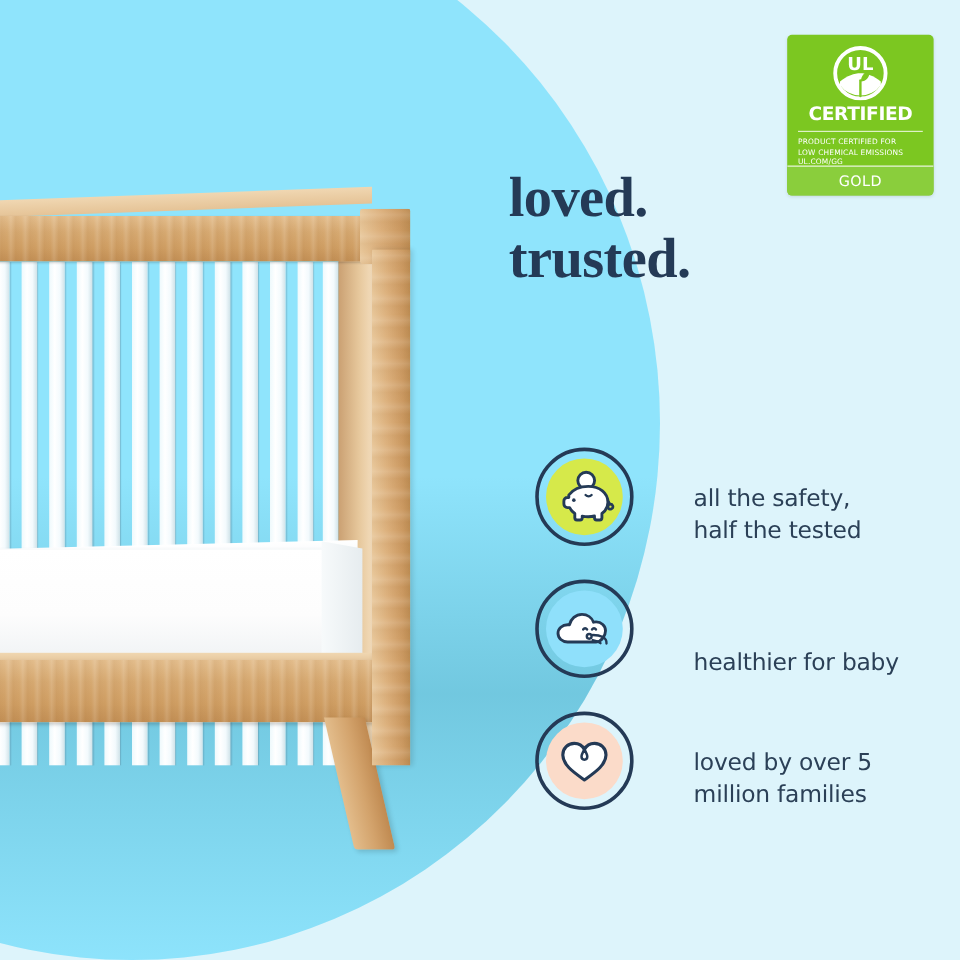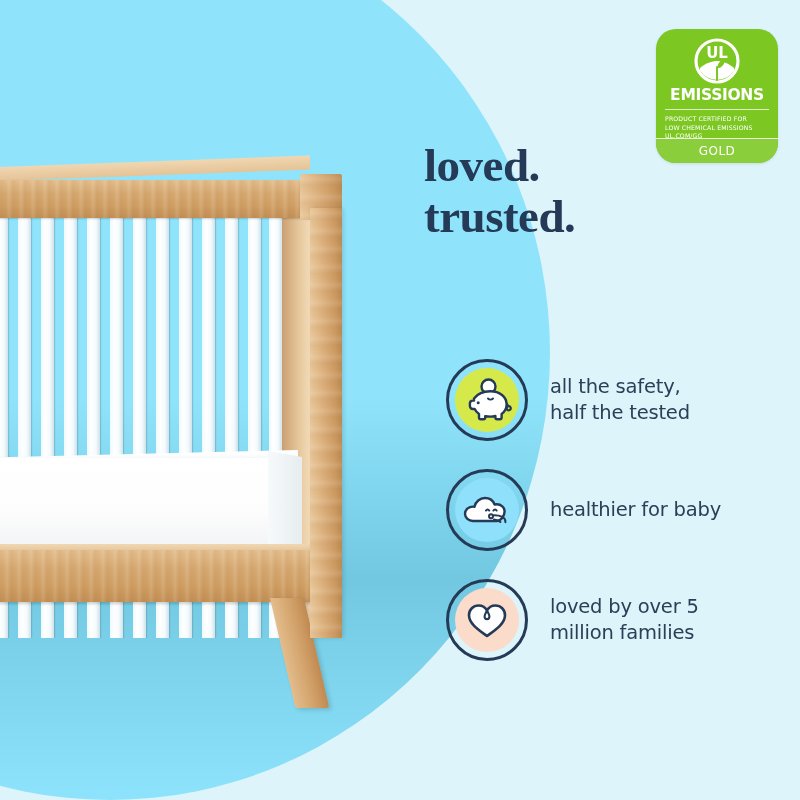--- a/index.html
+++ b/index.html
@@ -90,40 +90,40 @@
     font-family:"Liberation Serif",serif;
     font-weight:700;
     font-size:47px;line-height:51px;
     color:#243a56;
     letter-spacing:-0.5px;
   }
   .headline div{white-space:nowrap;}
 
   
   .features{position:absolute;left:446px;top:345px;width:330px;}
-  .feature{display:flex;align-items:center;height:110px;}
+  .feature{display:flex;align-items:flex-end;height:110px;gap:28px;}
   .badge{
     width:82px;height:82px;border-radius:50%;
     border:3px solid #243a56;
     display:flex;align-items:center;justify-content:center;
     flex:0 0 82px;box-sizing:border-box;
   }
   .badge-inner{width:64px;height:64px;border-radius:50%;display:flex;align-items:center;justify-content:center;}
   .feature-text{
     margin-left:22px;
     font-size:19.5px;line-height:26px;color:#2b4057;
     font-family:"DejaVu Sans",sans-serif;
     letter-spacing:-0.2px;
   }
   .feature-text span{display:block;white-space:nowrap;}
 
   
   .gg{
     position:absolute;left:656px;top:29px;width:122px;height:134px;
-    background:#7cc721;border-radius:20px;overflow:hidden;
+    background:#7cc721;border-radius:4px;overflow:hidden;
     box-shadow:0 1px 3px rgba(0,0,0,.10);
   }
   .gg-mark{display:flex;justify-content:center;padding-top:9px;}
   .gg-title{
     text-align:center;color:#ffffff;font-weight:700;
     font-size:15.5px;letter-spacing:-0.3px;margin-top:2px;
     font-family:"DejaVu Sans",sans-serif;
   }
   .gg-rule{height:1px;background:rgba(255,255,255,.75);margin:5px 9px 5px 9px;}
   .gg-lines{padding:0 9px;color:#ffffff;font-size:6.2px;line-height:8.6px;letter-spacing:.15px;
@@ -241,21 +241,21 @@
   <div class="gg">
     <div class="gg-mark">
       <svg width="46" height="46" viewBox="0 0 46 46" fill="none">
         <circle cx="23" cy="23" r="21" fill="none" stroke="#ffffff" stroke-width="3.2"></circle>
         <text x="23" y="20" text-anchor="middle" font-family="DejaVu Sans, sans-serif" font-size="15" font-weight="bold" fill="#ffffff">UL</text>
         <path d="M6 30c6-5 12-7 17-7s11 2 17 7v3a21 21 0 0 1-34 0z" fill="#ffffff"></path>
         <path d="M23 42c0-7 0-11 0-13" stroke="#7cc721" stroke-width="2" stroke-linecap="round"></path>
         <path d="M23.4 30c0-5 3.6-8.4 7.2-8.6.4 4.6-2.8 8.6-7.2 8.6z" fill="#7cc721"></path>
       </svg>
     </div>
-    <div class="gg-title">EMISSIONS</div>
+    <div class="gg-title">CERTIFIED</div>
     <div class="gg-rule"></div>
     <div class="gg-lines">
       <div>PRODUCT CERTIFIED FOR</div>
       <div>LOW CHEMICAL EMISSIONS</div>
       <div>UL.COM/GG</div>
       <div>UL 2818</div>
     </div>
     <div class="gg-gold">GOLD</div>
   </div>
 

